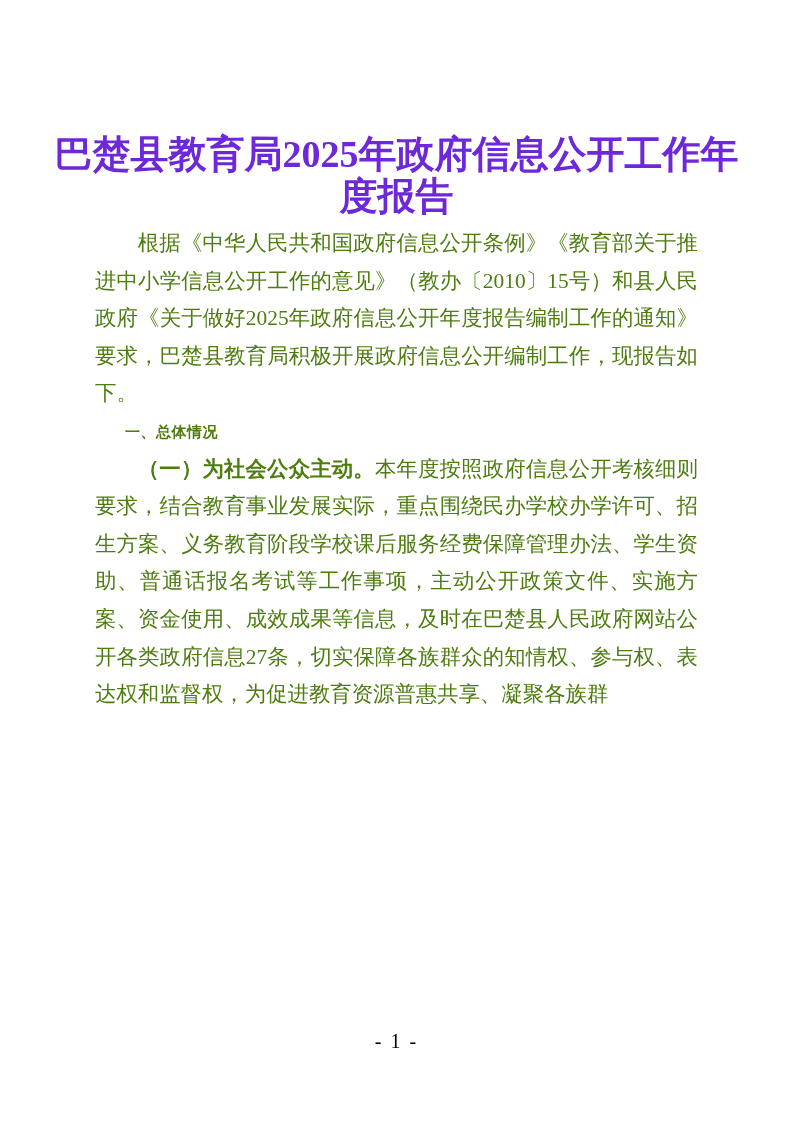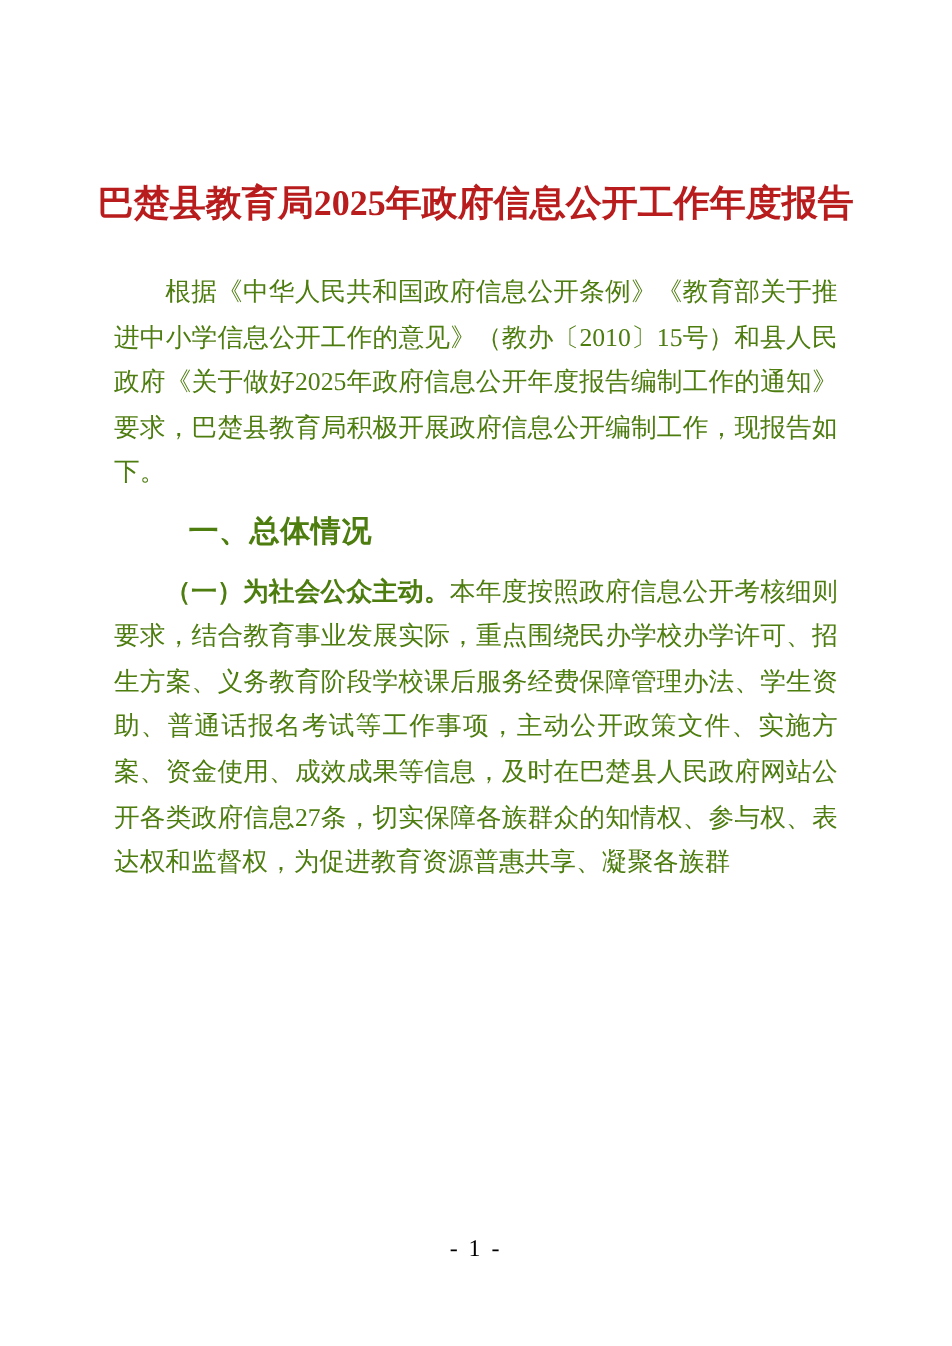--- a/index.html
+++ b/index.html
@@ -15,45 +15,45 @@
     color: #000000;
     font-family: "Liberation Serif", "DejaVu Serif", serif;
     overflow: hidden;
     margin: 0 auto;
   }
   .doc-title {
     position: absolute;
     top: 133px;
     left: 40px;
     right: 40px;
-    margin: 16px;
+    margin: 0;
     text-align: center;
-    font-size: 30px;
+    font-size: 38px;
     line-height: 42px;
     font-weight: 700;
     font-family: "Liberation Serif", "DejaVu Serif", serif;
-    color: #b91c1c;
+    color: #6d28d9;
   }
   .doc-body {
     position: absolute;
     top: 225px;
     left: 95px;
     width: 603px;
     font-size: 21.4px;
     line-height: 37.6px;
     text-align: justify;
     color: #4d7c0f;
   }
   .para {
     margin: 0;
     text-indent: 2em;
   }
   .section-heading {
-    margin: 12px;
-    font-size: 25px;
+    margin: 0;
+    font-size: 15px;
     line-height: 37.6px;
     text-indent: 2em;
     font-weight: 600;
     font-family: "Liberation Sans", "DejaVu Sans", sans-serif;
     letter-spacing: 0.5px;
   }
   .subsection-lead {
     font-weight: 700;
   }
   .page-footer {

